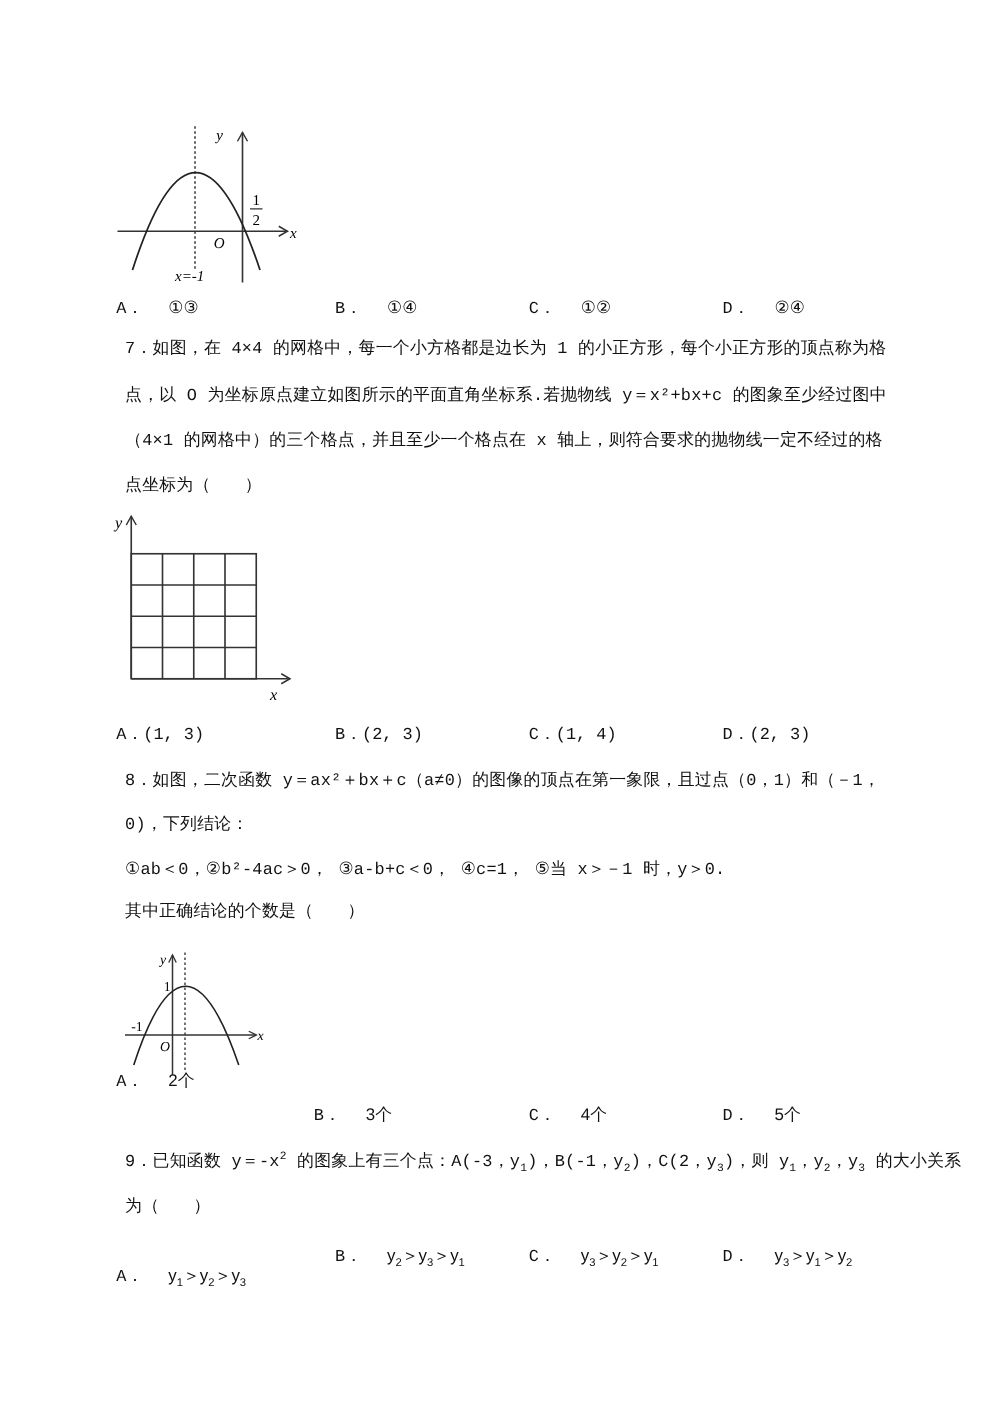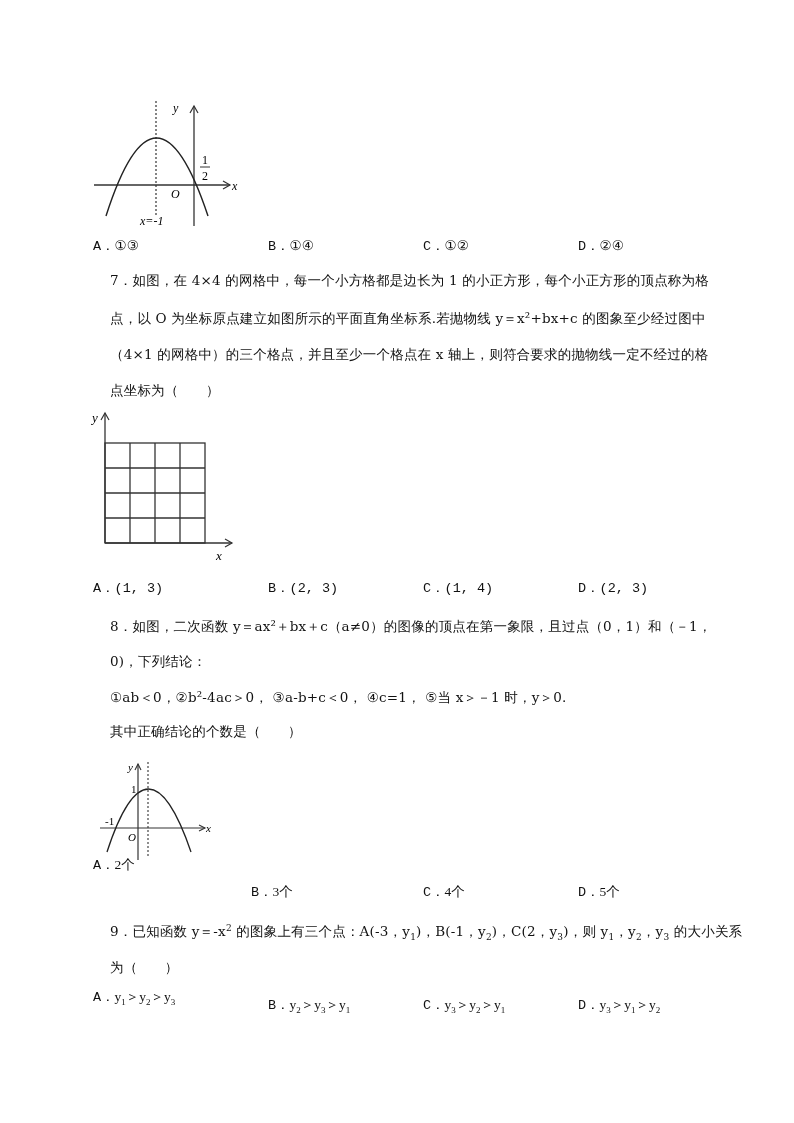--- a/index.html
+++ b/index.html
@@ -3,28 +3,28 @@
 <meta charset="utf-8">
 <style>
   html, body { margin: 0; padding: 0; background: #ffffff; }
   body {
     width: 794px; height: 1123px; position: relative; overflow: hidden;
     font-family: "DejaVu Serif", "Liberation Serif", serif;
     color: #111111;
   }
   .abs { position: absolute; }
   .line {
-    position: absolute; left: 110px; font-size: 13.5px; line-height: 18px;
-    white-space: nowrap; letter-spacing: 0.2px;
+    position: absolute; left: 100px; font-size: 13.5px; line-height: 18px;
+    white-space: nowrap; letter-spacing: 0.2px; font-family: Liberation Mono, monospace;
   }
   .opt {
     position: absolute; font-size: 13.5px; line-height: 18px; white-space: nowrap;
     font-family: "Liberation Mono", "DejaVu Sans Mono", monospace;
   }
-  .opt .txt { font-family: Liberation Serif, serif; }
+  .opt .txt { font-family: Liberation Sans, sans-serif; margin-left: 20px; }
   sub, sup { font-size: 9px; line-height: 0; }
   svg text { font-family: "Liberation Serif", "DejaVu Serif", serif; }
 </style>
 </head>
 <body>
 
 <svg class="abs" style="left:90px;top:98px" width="160" height="130" viewBox="0 0 160 130">
 
   <line x1="4" y1="87" x2="140" y2="87" stroke="#333" stroke-width="1.3"></line>
   <polyline points="133,83 140,87 133,91" fill="none" stroke="#333" stroke-width="1.2"></polyline>
@@ -104,16 +104,16 @@
 </svg>
 
 <div class="opt" style="left:93px;top:856px"><span>A．</span><span class="txt">2个</span></div>
 <div class="opt" style="left:251px;top:883px"><span>B．</span><span class="txt">3个</span></div>
 <div class="opt" style="left:423px;top:883px"><span>C．</span><span class="txt">4个</span></div>
 <div class="opt" style="left:578px;top:883px"><span>D．</span><span class="txt">5个</span></div>
 
 <div class="line" style="top:922px"><span>9．已知函数 y＝-x</span><sup>2</sup><span> 的图象上有三个点：A(-3，y</span><sub>1</sub><span>)，B(-1，y</span><sub>2</sub><span>)，C(2，y</span><sub>3</sub><span>)，则 y</span><sub>1</sub><span>，y</span><sub>2</sub><span>，y</span><sub>3</sub><span> 的大小关系</span></div>
 <div class="line" style="top:958px">为（　　）</div>
 
-<div class="opt" style="left:93px;top:988px"><span>A．</span><span class="txt"><span>y</span><sub>1</sub><span>＞y</span><sub>2</sub><span>＞y</span><sub>3</sub></span></div>
+<div class="opt" style="left:93px;top:1012px"><span>A．</span><span class="txt"><span>y</span><sub>1</sub><span>＞y</span><sub>2</sub><span>＞y</span><sub>3</sub></span></div>
 <div class="opt" style="left:268px;top:996px"><span>B．</span><span class="txt"><span>y</span><sub>2</sub><span>＞y</span><sub>3</sub><span>＞y</span><sub>1</sub></span></div>
 <div class="opt" style="left:423px;top:996px"><span>C．</span><span class="txt"><span>y</span><sub>3</sub><span>＞y</span><sub>2</sub><span>＞y</span><sub>1</sub></span></div>
 <div class="opt" style="left:578px;top:996px"><span>D．</span><span class="txt"><span>y</span><sub>3</sub><span>＞y</span><sub>1</sub><span>＞y</span><sub>2</sub></span></div>
 
 </body></html>

